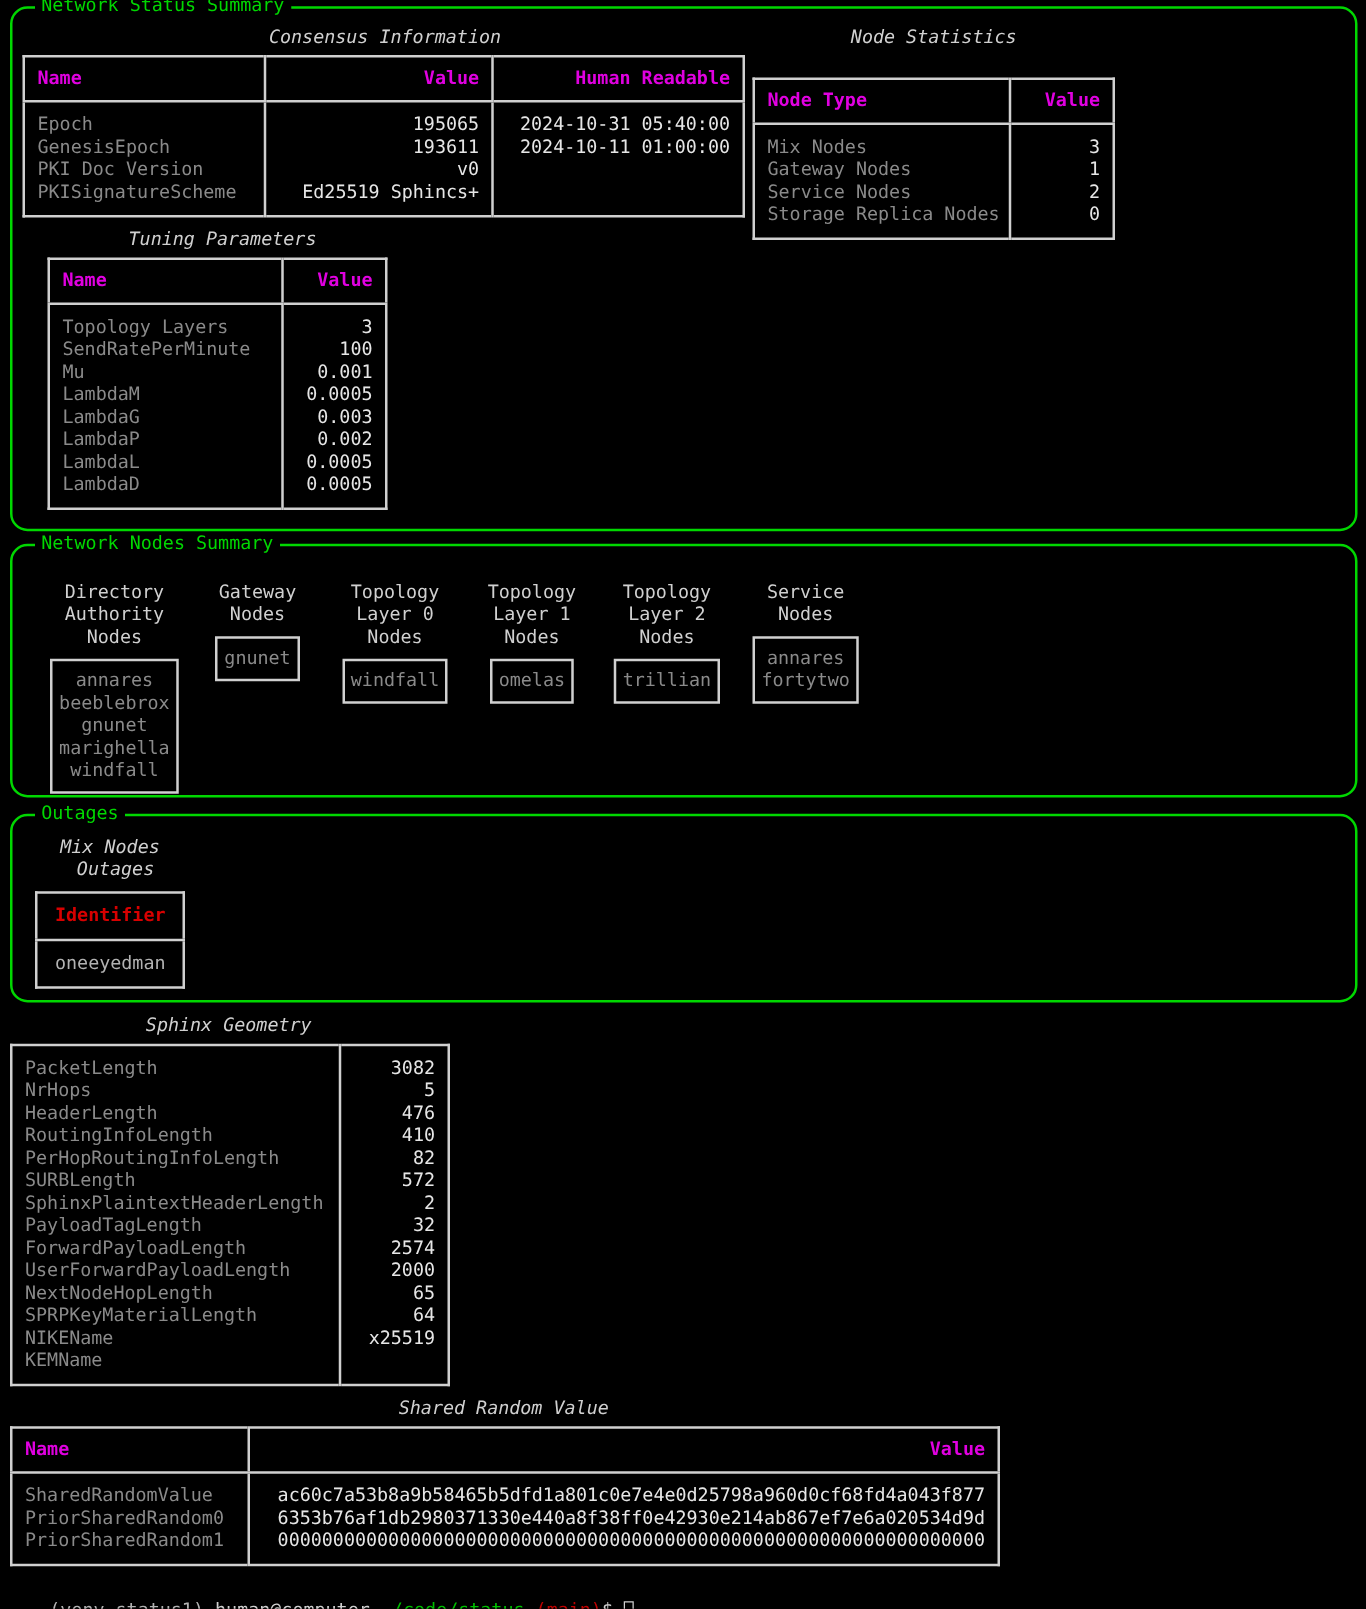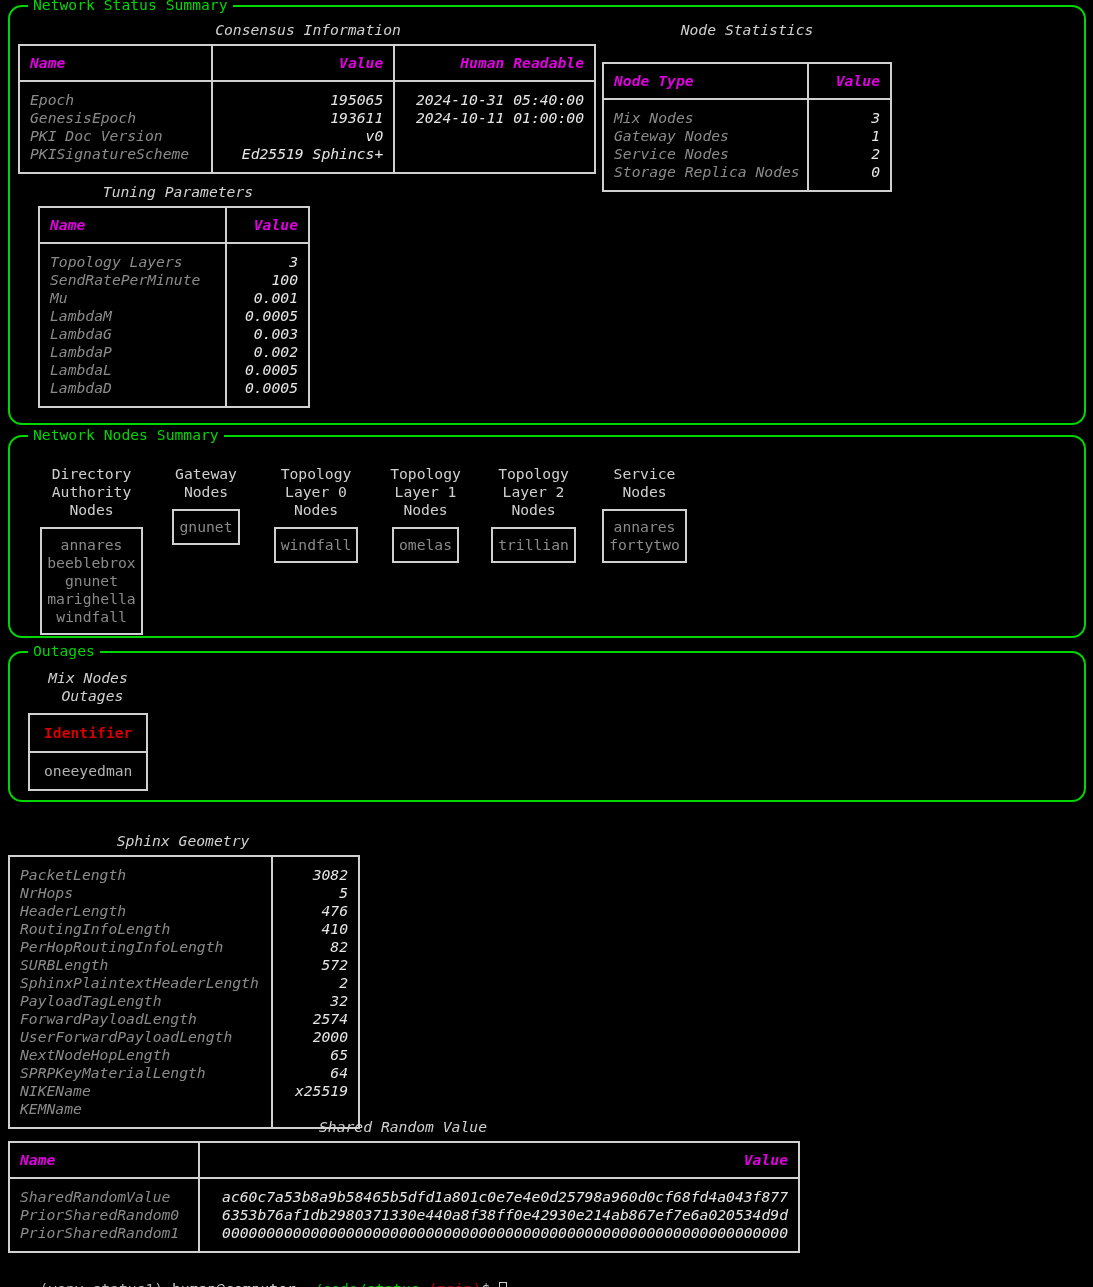--- a/index.html
+++ b/index.html
@@ -52,21 +52,20 @@
     border-collapse: collapse;
     background: #000000;
     table-layout: fixed;
   }
   .tbl th, .tbl td {
     padding: 16px 10px;
     line-height: 18px;
     white-space: pre;
     vertical-align: top;
     font-weight: normal;
-    font-style: italic;
   }
   .tbl thead th {
     color: #e000e0;
     font-weight: bold;
     padding-top: 8px;
     padding-bottom: 8px;
     border-bottom: 2px solid #d0d0d0;
   }
   .tbl .vsep { border-left: 2px solid #d0d0d0; }
   .tbl tbody td { color: #8a8a8a; }
@@ -289,21 +288,21 @@
         </thead>
         <tbody>
           <tr>
             <td>oneeyedman</td>
           </tr>
         </tbody>
       </table>
     </div>
   </div>
 
-  <div style="position:absolute; left:8px; top:832px; width:350px;">
+  <div style="position:absolute; left:8px; top:812px; width:350px;">
     <div class="caption">Sphinx Geometry</div>
     <table class="tbl" style="margin-top:5px; width:350px;">
       <tbody>
         <tr>
           <td class="first-row last-row" style="width:263px;"><span class="lines">PacketLength
 NrHops
 HeaderLength
 RoutingInfoLength
 PerHopRoutingInfoLength
 SURBLength

